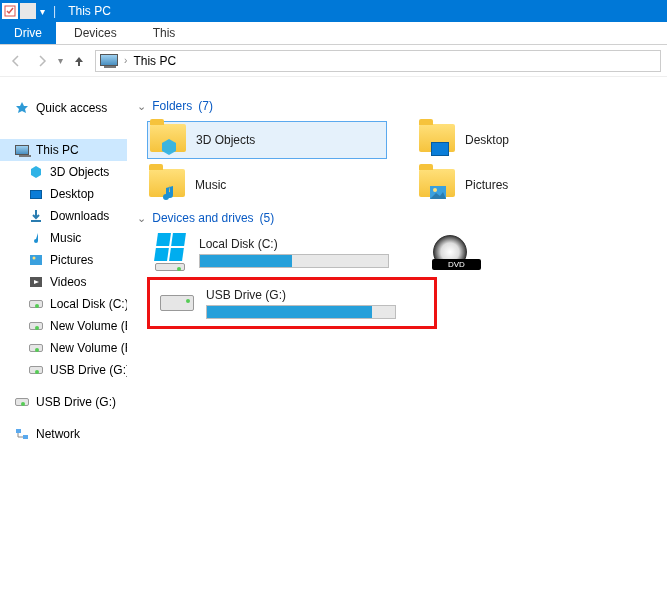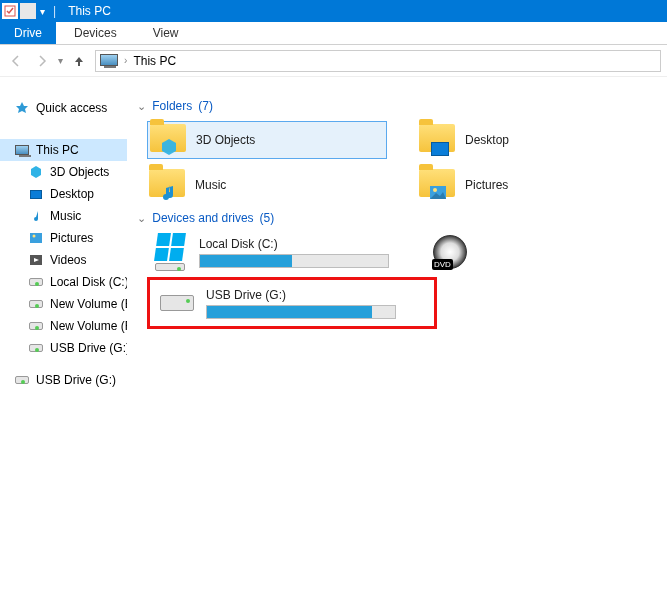--- a/index.html
+++ b/index.html
@@ -47,21 +47,21 @@
 .drive-icon { width:38px; height:32px; flex:0 0 38px; display:flex; align-items:center; justify-content:center; }
 .drive-body { flex:1; }
 .drive-name { color:#222; margin-bottom:3px; }
 .drive-bar { width:190px; height:14px; border:1px solid #bdbdbd; background:#e8e8e8; position:relative; }
 .drive-fill { height:100%; background:#26a0da; }
 .drive-free { color:#707070; font-size:11px; margin-top:3px; }
 
 .highlight-box { border:3px solid #e11; padding:4px; margin-top:6px; width:290px; }
 
 .dvd-icon { width:34px; height:34px; border-radius:50%; background:radial-gradient(circle,#fff 0%, #ddd 40%, #444 70%, #111 100%); border:1px solid #333; position:relative; }
-.dvd-icon .label { position:absolute; bottom:-2px; left:-2px; background:#000; color:#fff; font-size:8px; padding:1px 2px; border-radius:2px; }
+.dvd-icon .label { position:absolute; bottom:-2px; left:-2px; background:#000; color:#fff; font-size:8px; padding:1px 16px; border-radius:2px; }
 
 .pc-monitor { width:18px; height:12px; border:1px solid #555; background:linear-gradient(#9ed0f0,#4a8fc0); position:relative; }
 .pc-monitor::after{content:"";position:absolute;bottom:-3px;left:3px;width:12px;height:2px;background:#777;}
 
 .hdd-shape { width:34px; height:16px; background:#e6e6e6; border:1px solid #999; border-radius:2px; position:relative; }
 .hdd-shape::after{content:"";position:absolute;top:3px;right:3px;width:4px;height:4px;background:#5c5;border-radius:50%;}
 
 .winlogo { width:28px; height:28px; display:grid; grid-template:1fr 1fr/1fr 1fr; gap:2px; transform:skewX(-8deg); }
 .winlogo div{background:#00adef;}
 
@@ -84,21 +84,21 @@
     <div class="sysicon-box" style="background:#e8e8e8"></div>
     <span style="color:#fff;font-size:10px;margin:0 2px">▾</span>
     <span style="color:#cfe6fb;margin:0 4px">|</span>
   </div>
   <span class="title-text">This PC</span>
 </div>
 
 <div class="ribbon-tabs">
   <div class="file-tab">Drive</div>
   <div class="tab">Devices</div>
-  <div class="tab">View</div>
+  <div class="tab">This</div>
 </div>
 
 <div class="nav-bar">
   <div class="nav-btn">
       <svg width="14" height="14">
         <path d="M9 2 L4 7 L9 12" stroke="#bbb" stroke-width="1.5" fill="none"></path>
       </svg>
     </div>
   <div class="nav-btn">
       <svg width="14" height="14">
@@ -150,20 +150,29 @@
         </div>
         <div class="side-item indent">
           <span class="side-icon">
             <div style="width:12px;height:9px;background:#0a7dd8;border:1px solid #065a9c"></div>
           </span>
           <span>Desktop</span>
         </div>
         <div class="side-item indent">
           <span class="side-icon">
             <svg width="12" height="14">
+              <path d="M6 1 L6 9 M3 6 L6 9 L9 6" stroke="#2a7cb0" stroke-width="2" fill="none"></path>
+              <rect x="1" y="11" width="10" height="2" fill="#2a7cb0"></rect>
+            </svg>
+          </span>
+          <span>Downloads</span>
+        </div>
+        <div class="side-item indent">
+          <span class="side-icon">
+            <svg width="12" height="14">
               <path d="M8 2 L8 10 A2 2 0 1 1 6 8" fill="#1e90d2"></path>
             </svg>
           </span>
           <span>Music</span>
         </div>
         <div class="side-item indent">
           <span class="side-icon">
             <svg width="14" height="12">
               <rect x="1" y="1" width="12" height="10" fill="#3aa0de"></rect>
               <circle cx="5" cy="4" r="1.5" fill="#ffe07a"></circle>
@@ -206,20 +215,30 @@
         </div>
       </div>
     <div class="side-spacer"></div>
     <div class="side-item">
       <span class="side-icon">
           <div class="hdd-shape" style="width:14px;height:8px"></div>
         </span>
       <span>USB Drive (G:)</span>
     </div>
     <div class="side-spacer"></div>
+    <div class="side-item">
+      <span class="side-icon">
+          <svg width="14" height="14">
+            <rect x="1" y="2" width="5" height="4" fill="#5aa9ee"></rect>
+            <rect x="8" y="8" width="5" height="4" fill="#5aa9ee"></rect>
+            <path d="M3 6 L3 10 L8 10" stroke="#888" fill="none"></path>
+          </svg>
+        </span>
+      <span>Network</span>
+    </div>
   </div>
 
   <div class="main">
     <div class="group-header">
       <span class="chev">⌄</span>
       <span>Folders</span>
       <span class="count">(7)</span>
     </div>
 
     <div class="folders-row">

